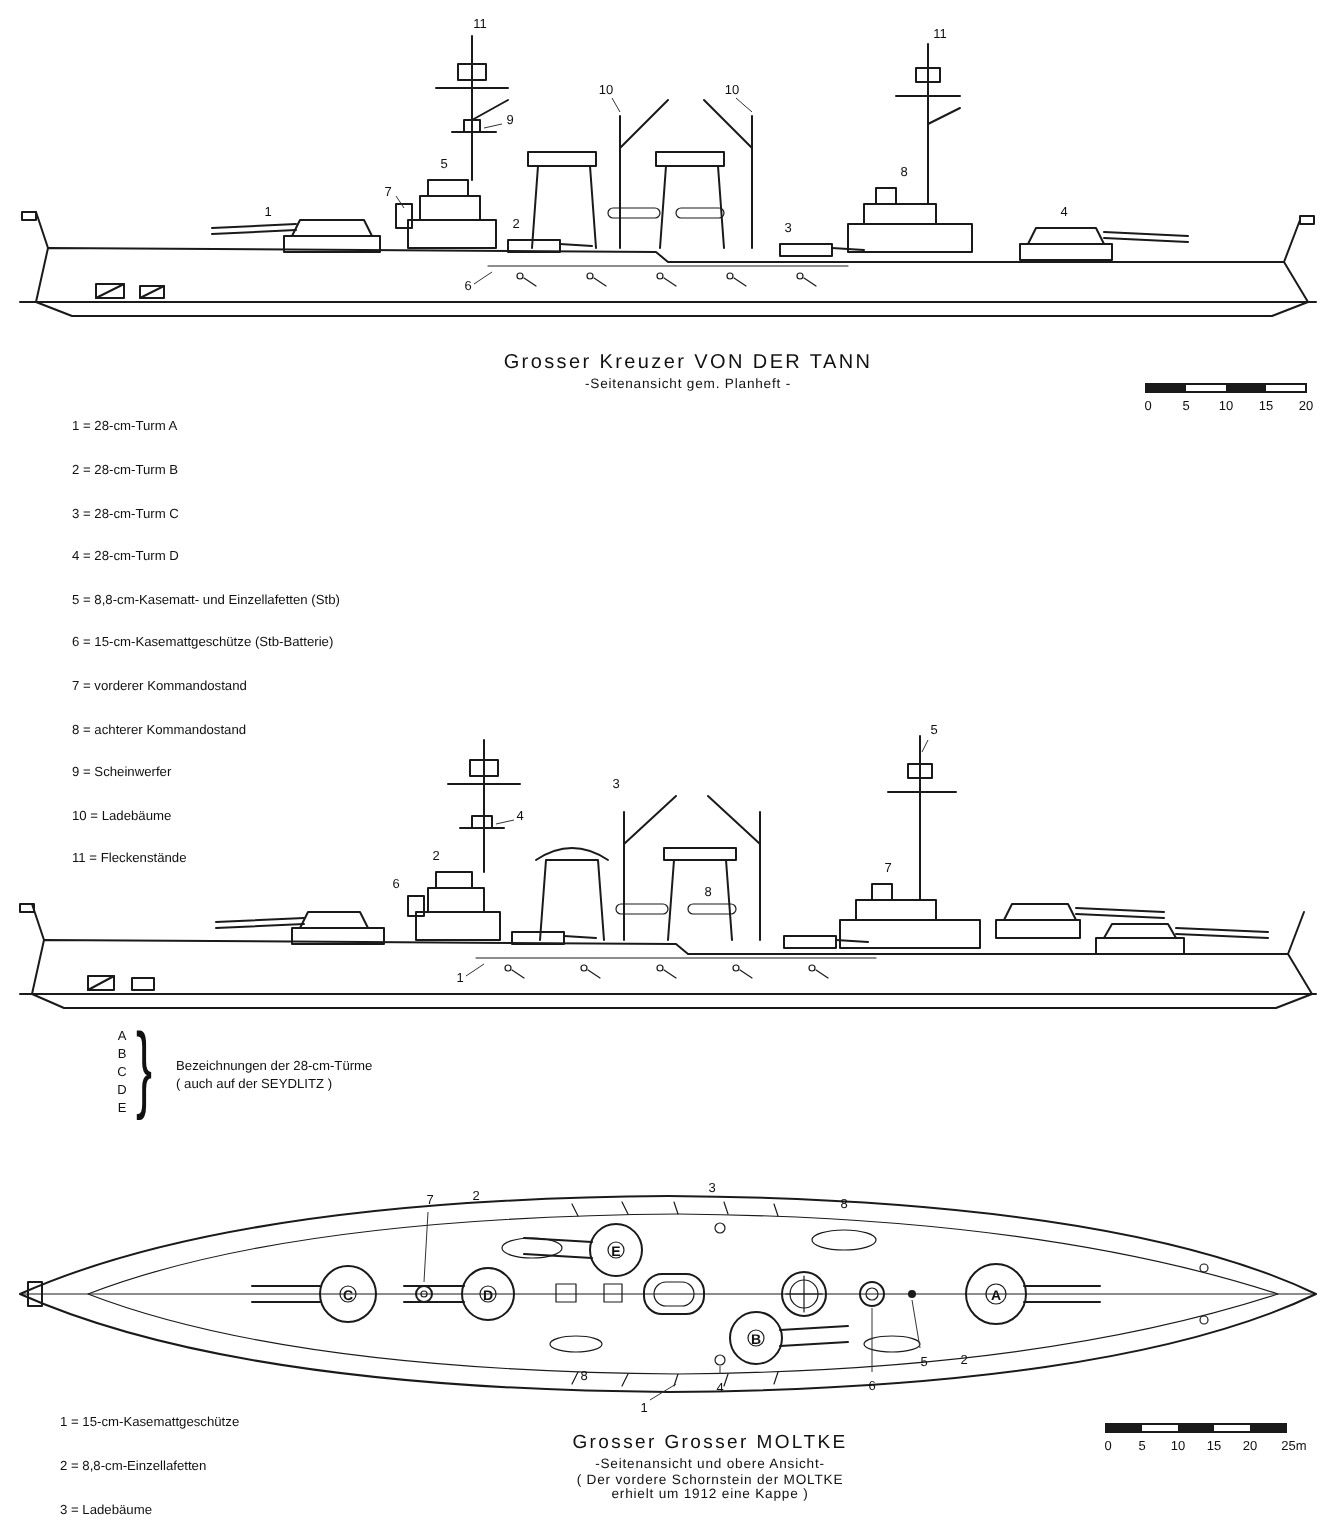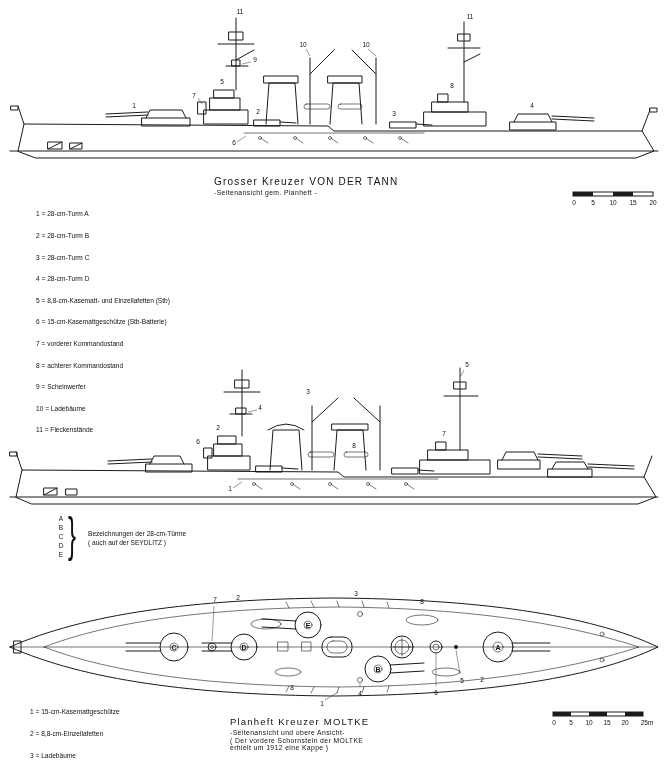--- a/index.html
+++ b/index.html
@@ -6,21 +6,21 @@
   #stage{position:relative;width:668px;height:770px;background:#ffffff;overflow:hidden;
          font-family:"Liberation Sans",sans-serif;color:#111;}
   .abs{position:absolute;}
   svg .ink{stroke:#1a1a1a;fill:none;stroke-width:1;stroke-linejoin:round;stroke-linecap:round;}
   svg .thin{stroke-width:.6;}
   svg .ld{stroke:#333;stroke-width:.5;}
   svg .dot{fill:#1a1a1a;stroke:none;}
   svg text.lbl{font:6.5px "Liberation Sans",sans-serif;fill:#111;text-anchor:middle;stroke:none;}
   svg text.tlbl{font:700 7px "Liberation Sans",sans-serif;fill:#111;text-anchor:middle;stroke:none;}
   svg text.sc{font:6.5px "Liberation Sans",sans-serif;fill:#111;text-anchor:middle;stroke:none;}
-  .title-block{}
+  .title-block{text-align:center;}
   .title-main{font-size:10px;letter-spacing:1.2px;font-weight:500;}
   .title-sub{font-size:6.8px;letter-spacing:.4px;margin-top:2px;}
   .legend{font-size:6.6px;line-height:7.2px;white-space:pre;}
   .legend div{height:7.2px;}
   .note-letters{font-size:6.5px;line-height:9px;text-align:center;width:10px;}
   .brace{font-size:48px;font-weight:300;transform:scaleX(.5);transform-origin:left top;line-height:46px;}
   .note-text{font-size:6.6px;line-height:8.5px;}
 </style>
 </head>
 <body>
@@ -400,21 +400,21 @@
     <div>2 = 8,8-cm-Einzellafetten</div>
     <div>3 = Ladebäume</div>
     
     
     
     
     
   </div>
 
   <div class="abs title-block" style="left:230px;top:716px;width:250px">
-    <div class="title-main" style="font-size:9.5px">Planheft Kreuzer  MOLTKE</div>
+    <div class="title-main" style="font-size:9.5px">Grosser Grosser  MOLTKE</div>
     <div class="title-sub">-Seitenansicht und obere Ansicht-</div>
     <div class="title-sub" style="margin-top:1px">( Der vordere Schornstein der MOLTKE</div>
     <div class="title-sub" style="margin-top:0">erhielt  um 1912 eine Kappe )</div>
   </div>
 
   <svg class="abs" style="left:552px;top:710px" width="112" height="18" viewBox="0 0 112 18">
     <rect x="1" y="2" width="18" height="4" fill="#1a1a1a"></rect>
     <rect x="37" y="2" width="18" height="4" fill="#1a1a1a"></rect>
     <rect x="73" y="2" width="18" height="4" fill="#1a1a1a"></rect>
     <rect x="1" y="2" width="90" height="4" fill="none" stroke="#1a1a1a" stroke-width="1"></rect>

